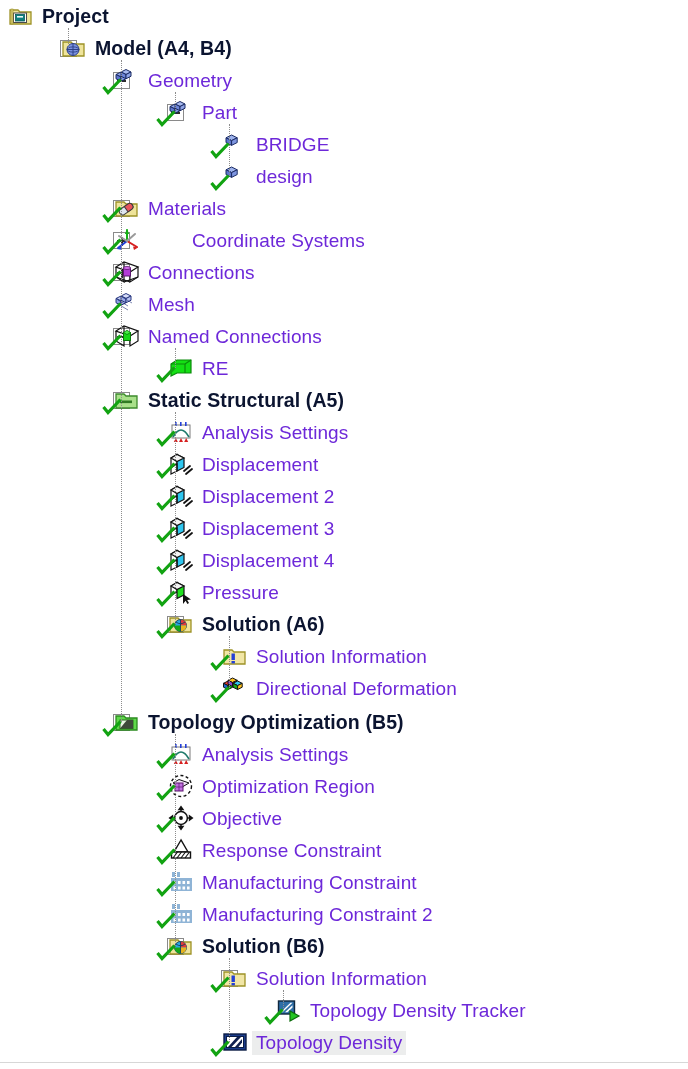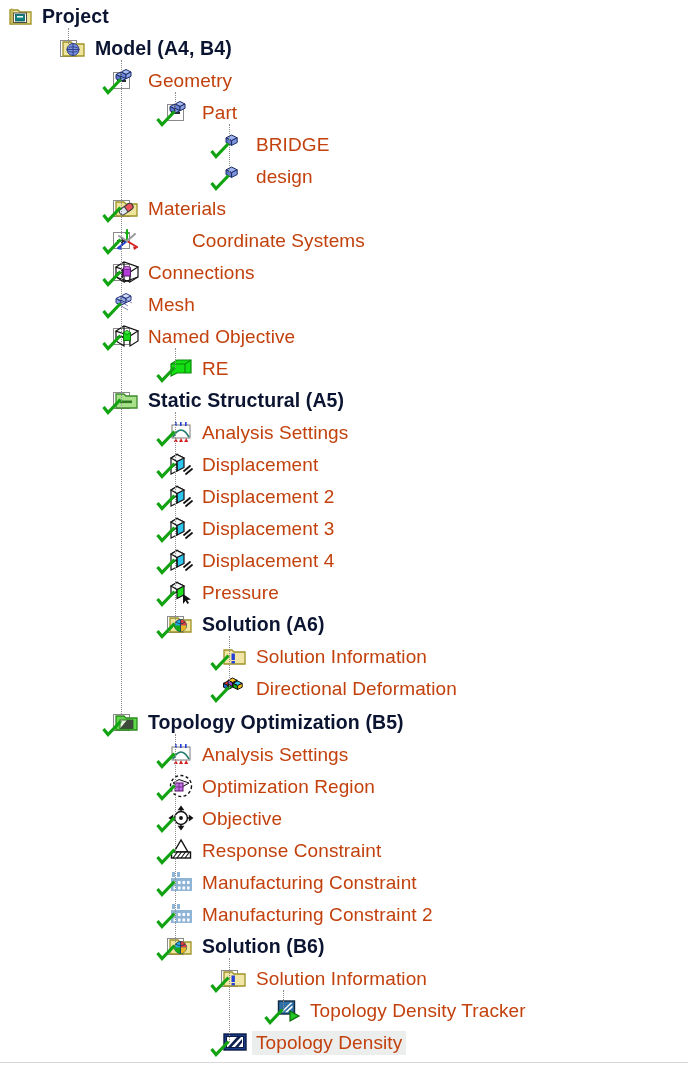--- a/index.html
+++ b/index.html
@@ -17,21 +17,21 @@
 
   #tree {
     position: relative;
     width: 688px;
     height: 1069px;
     background: #ffffff;
   }
 
   .label {
     font-size: 19px;
-    color: #c2410c;
+    color: #6d28d9;
     line-height: 1;
     padding: 2px 4px 3px 4px;
     letter-spacing: 0.1px;
   }
   .label.bold {
     font-weight: bold;
     font-size: 19.5px;
     color: #0b1430;
   }
   .label.selected {
@@ -651,21 +651,21 @@
       <span class="label bold" style="position: absolute; left: 38px; top: 5px;">Project</span>
       <span class="label bold" style="position: absolute; left: 91px; top: 37px;">Model (A4, B4)</span>
       <span class="label" style="position: absolute; left: 144px; top: 69px;">Geometry</span>
       <span class="label" style="position: absolute; left: 198px; top: 101px;">Part</span>
       <span class="label" style="position: absolute; left: 252px; top: 133px;">BRIDGE</span>
       <span class="label" style="position: absolute; left: 252px; top: 165px;">design</span>
       <span class="label" style="position: absolute; left: 144px; top: 197px;">Materials</span>
       <span class="label" style="position: absolute; left: 144px; top: 229px; margin-left: 44px;">Coordinate Systems</span>
       <span class="label" style="position: absolute; left: 144px; top: 261px;">Connections</span>
       <span class="label" style="position: absolute; left: 144px; top: 293px; text-align: right;">Mesh</span>
-      <span class="label" style="position: absolute; left: 144px; top: 325px;">Named Objective</span>
+      <span class="label" style="position: absolute; left: 144px; top: 325px;">Named Connections</span>
       <span class="label" style="position: absolute; left: 198px; top: 357px;">RE</span>
       <span class="label bold" style="position: absolute; left: 144px; top: 389px;">Static Structural (A5)</span>
       <span class="label" style="position: absolute; left: 198px; top: 421px;">Analysis Settings</span>
       <span class="label" style="position: absolute; left: 198px; top: 453px;">Displacement</span>
       <span class="label" style="position: absolute; left: 198px; top: 485px;">Displacement 2</span>
       <span class="label" style="position: absolute; left: 198px; top: 517px;">Displacement 3</span>
       <span class="label" style="position: absolute; left: 198px; top: 549px;">Displacement 4</span>
       <span class="label" style="position: absolute; left: 198px; top: 581px;">Pressure</span>
       <span class="label bold" style="position: absolute; left: 198px; top: 613px;">Solution (A6)</span>
       <span class="label" style="position: absolute; left: 252px; top: 645px;">Solution Information</span>

